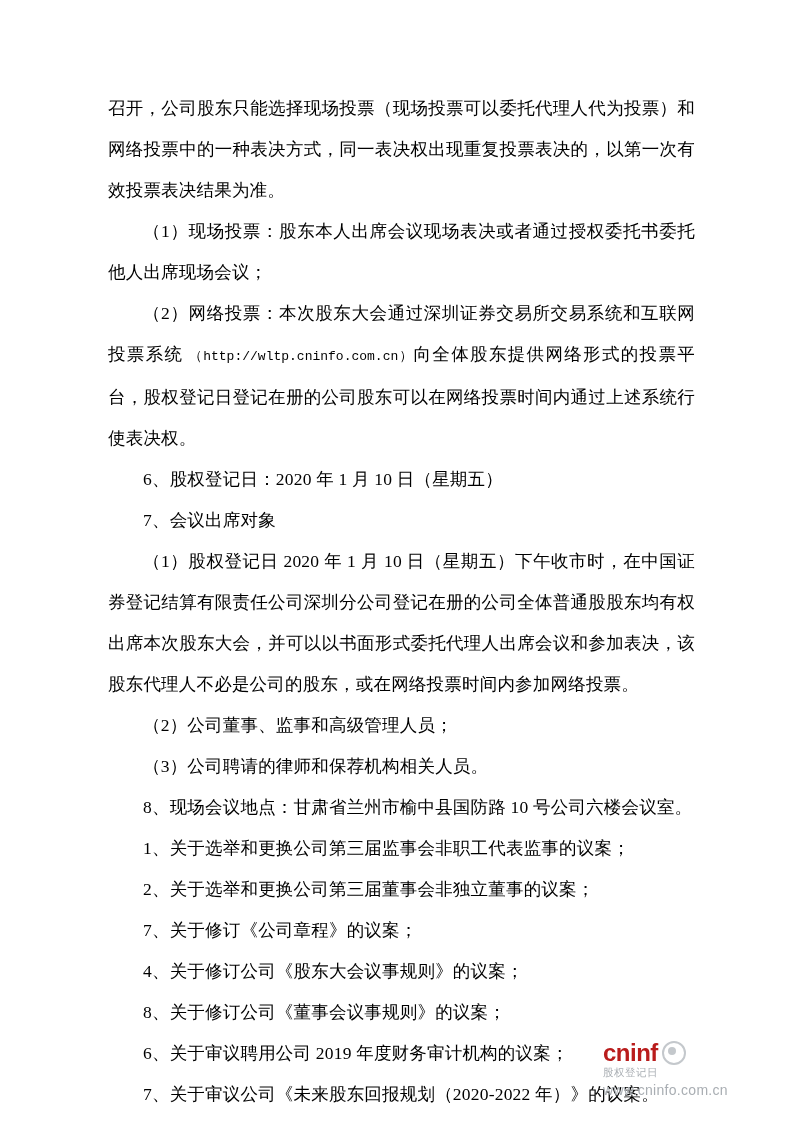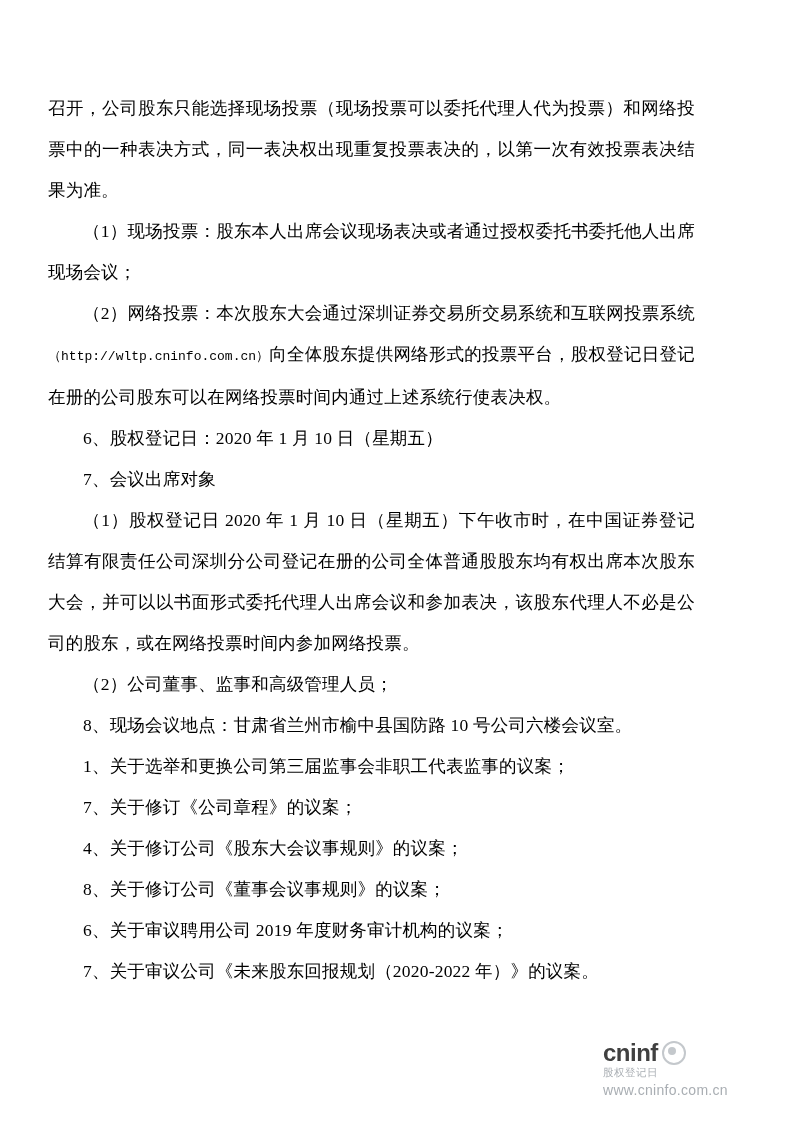--- a/index.html
+++ b/index.html
@@ -14,21 +14,21 @@
     color: #000000;
     position: relative;
     overflow: hidden;
   }
   .page {
     position: absolute;
     top: 0; left: 0;
     width: 793px;
     height: 1122px;
     box-sizing: border-box;
-    padding: 88px 98px 60px 48px;
+    padding: 88px 98px 60px 108px;
   }
   .doc-body {
     font-size: 17.5px;
     line-height: 41px;
     letter-spacing: 0.2px;
     text-align: justify;
     text-justify: inter-ideograph;
   }
   p {
     margin: 0;
@@ -62,21 +62,21 @@
   }
   .wm-row {
     display: flex;
     align-items: center;
     gap: 4px;
   }
   .wm-logo {
     font-family: "Liberation Sans", "DejaVu Sans", sans-serif;
     font-size: 24px;
     font-weight: bold;
-    color: #404040;
+    color: #b91c1c;
     letter-spacing: -0.5px;
     line-height: 1;
   }
   .wm-mark {
     width: 20px;
     height: 20px;
     border: 2px solid #c4c8cc;
     border-radius: 50%;
     position: relative;
     display: inline-block;
@@ -117,25 +117,27 @@
     <p class="p-indent"><span>（2）网络投票：本次股东大会通过深圳证券交易所交易系统和互联网投票系统 </span><span class="mono-url">（http://wltp.cninfo.com.cn）</span><span>向全体股东提供网络形式的投票平台，股权登记日登记在册的公司股东可以在网络投票时间内通过上述系统行使表决权。</span></p>
 
     <p class="p-indent">6、股权登记日：2020 年 1 月 10 日（星期五）</p>
 
     <p class="p-indent">7、会议出席对象</p>
 
     <p class="p-indent">（1）股权登记日  2020 年 1 月 10 日（星期五）下午收市时，在中国证券登记结算有限责任公司深圳分公司登记在册的公司全体普通股股东均有权出席本次股东大会，并可以以书面形式委托代理人出席会议和参加表决，该股东代理人不必是公司的股东，或在网络投票时间内参加网络投票。</p>
 
     <p class="p-indent">（2）公司董事、监事和高级管理人员；</p>
 
+    <p class="p-indent">（3）公司聘请的律师和保荐机构相关人员。</p>
 
     <p class="p-indent">8、现场会议地点：甘肃省兰州市榆中县国防路 10 号公司六楼会议室。</p>
 
 
     <p class="p-indent">1、关于选举和更换公司第三届监事会非职工代表监事的议案；</p>
+    <p class="p-indent">2、关于选举和更换公司第三届董事会非独立董事的议案；</p>
     <p class="p-indent">7、关于修订《公司章程》的议案；</p>
     <p class="p-indent">4、关于修订公司《股东大会议事规则》的议案；</p>
     <p class="p-indent">8、关于修订公司《董事会议事规则》的议案；</p>
     <p class="p-indent">6、关于审议聘用公司 2019 年度财务审计机构的议案；</p>
     <p class="p-indent">7、关于审议公司《未来股东回报规划（2020-2022 年）》的议案。</p>
 
   </div>
 
   <div class="watermark">
     <div class="wm-row">

